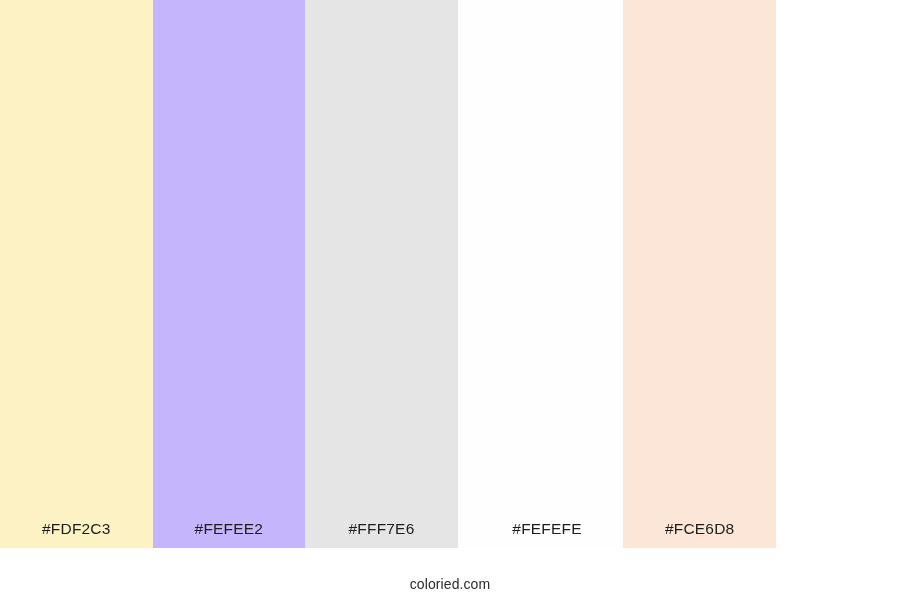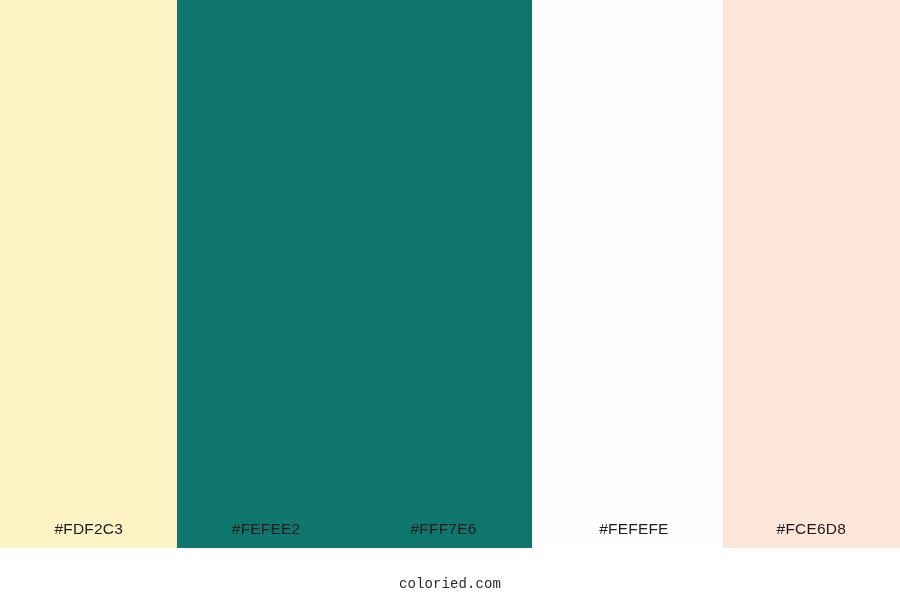--- a/index.html
+++ b/index.html
@@ -20,21 +20,21 @@
     width: 900px;
     height: 600px;
     background: #ffffff;
     box-sizing: border-box;
   }
 
   .swatch-strip {
     position: absolute;
     left: 0;
     top: 0;
-    width: 900px;
+    width: 776px;
     height: 548px;
     display: flex;
     flex-direction: row;
     align-items: stretch;
   }
 
   .swatch {
     flex: 1 1 180px;
     position: relative;
     display: flex;
@@ -62,45 +62,45 @@
     top: 548px;
     width: 900px;
     height: 52px;
     display: flex;
     align-items: center;
     justify-content: center;
     background: #ffffff;
   }
 
   .footer-text {
-    font-family: Liberation Mono, monospace;
+    font-family: Liberation Sans, sans-serif;
     font-size: 14px;
     line-height: 1;
     color: #2b2b2b;
     letter-spacing: 0.1px;
     padding-top: 5px;
     margin-top: 14px;
   }
 </style>
 </head>
 <body>
 
 <div class="palette-page">
 
   <div class="swatch-strip">
 
     <div class="swatch" style="background-color: rgb(253, 242, 195);">
       <span class="swatch-label">#FDF2C3</span>
     </div>
 
-    <div class="swatch" style="background-color: #0f766e;">
+    <div class="swatch" style="background-color: #c4b5fd;">
       <span class="swatch-label">#FEFEE2</span>
     </div>
 
-    <div class="swatch" style="background-color: #0f766e; justify-content: center;">
+    <div class="swatch" style="background-color: #e5e5e5; justify-content: center;">
       <span class="swatch-label">#FFF7E6</span>
     </div>
 
     <div class="swatch" style="background-color: rgb(254, 254, 254); padding-left: 13px;">
       <span class="swatch-label">#FEFEFE</span>
     </div>
 
     <div class="swatch" style="background-color: rgb(252, 230, 216); align-items: flex-end;">
       <span class="swatch-label">#FCE6D8</span>
     </div>

